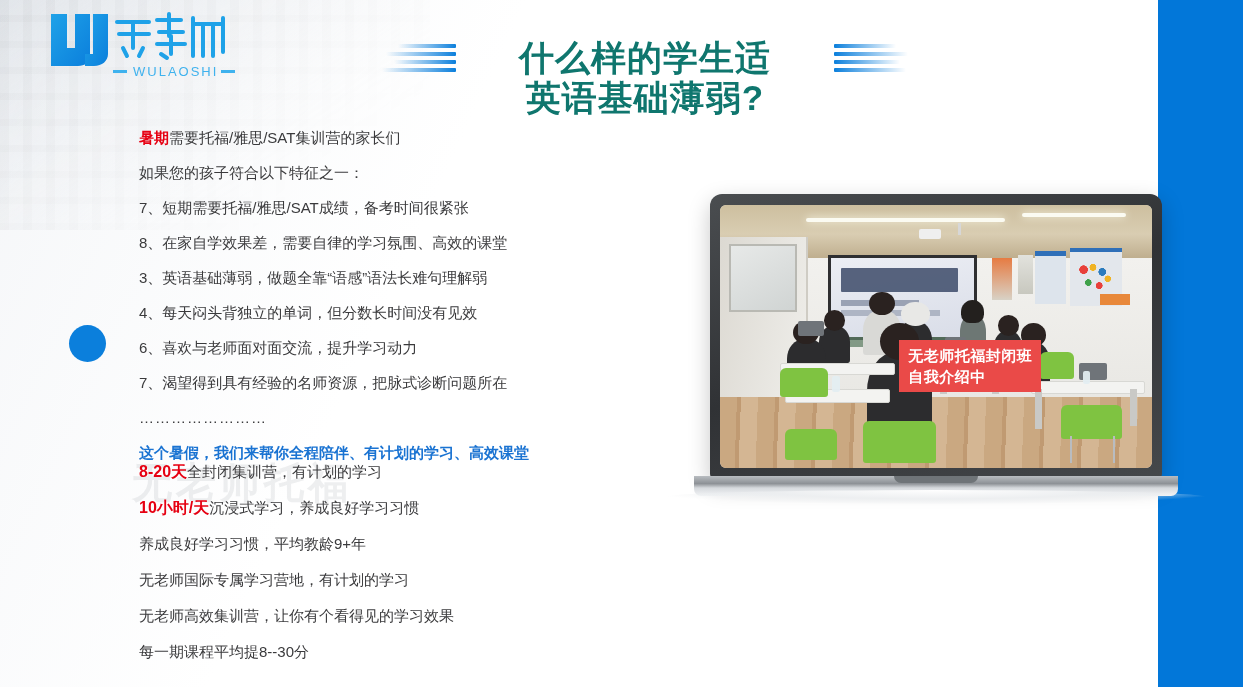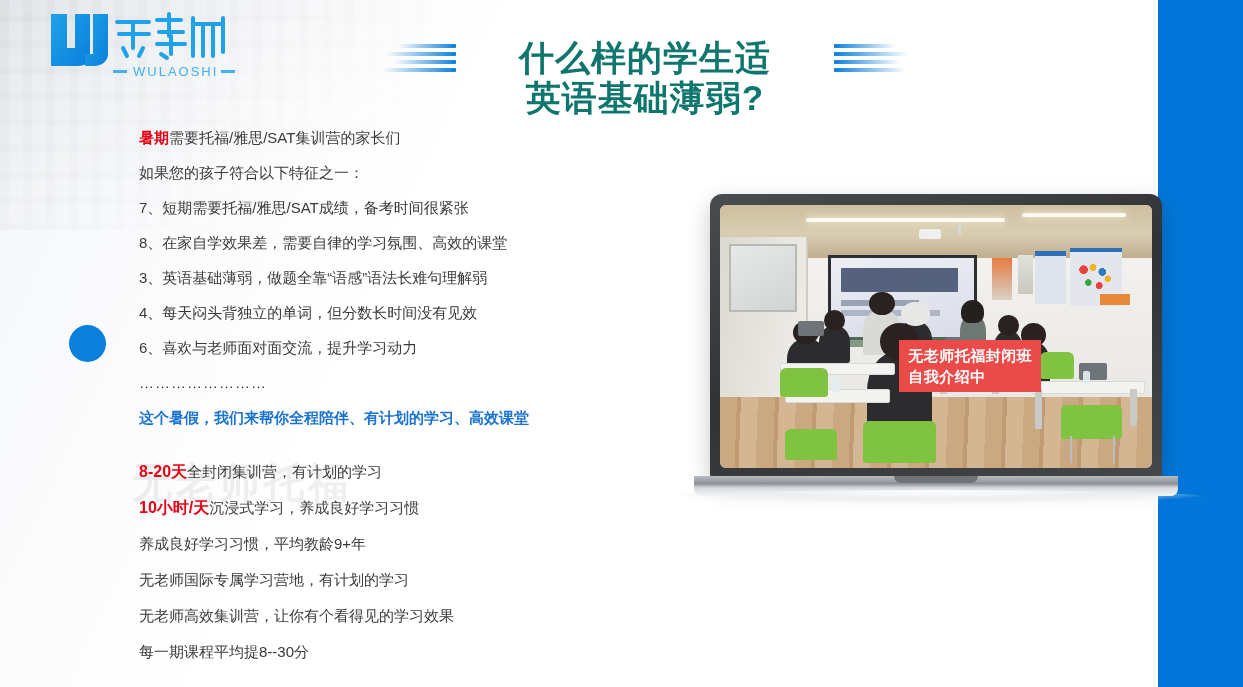--- a/index.html
+++ b/index.html
@@ -270,20 +270,21 @@
   <div class="copy">
     <p>
       <span class="hi-red">暑期</span><span>需要托福/雅思/SAT集训营的家长们</span>
     </p>
     <p>如果您的孩子符合以下特征之一：</p>
     <p>7、短期需要托福/雅思/SAT成绩，备考时间很紧张</p>
     <p>8、在家自学效果差，需要自律的学习氛围、高效的课堂</p>
     <p>3、英语基础薄弱，做题全靠“语感”语法长难句理解弱</p>
     <p>4、每天闷头背独立的单词，但分数长时间没有见效</p>
     <p>6、喜欢与老师面对面交流，提升学习动力</p>
+    <p>7、渴望得到具有经验的名师资源，把脉式诊断问题所在</p>
     <p class="dots">……………………</p>
     <p class="blue-line">这个暑假，我们来帮你全程陪伴、有计划的学习、高效课堂</p>
   </div>
 
   <div class="copy2">
     <p>
       <span class="hi-red">8-20天</span><span>全封闭集训营，有计划的学习</span>
     </p>
     <p>
       <span class="hi-red">10小时/天</span><span>沉浸式学习，养成良好学习习惯</span>

